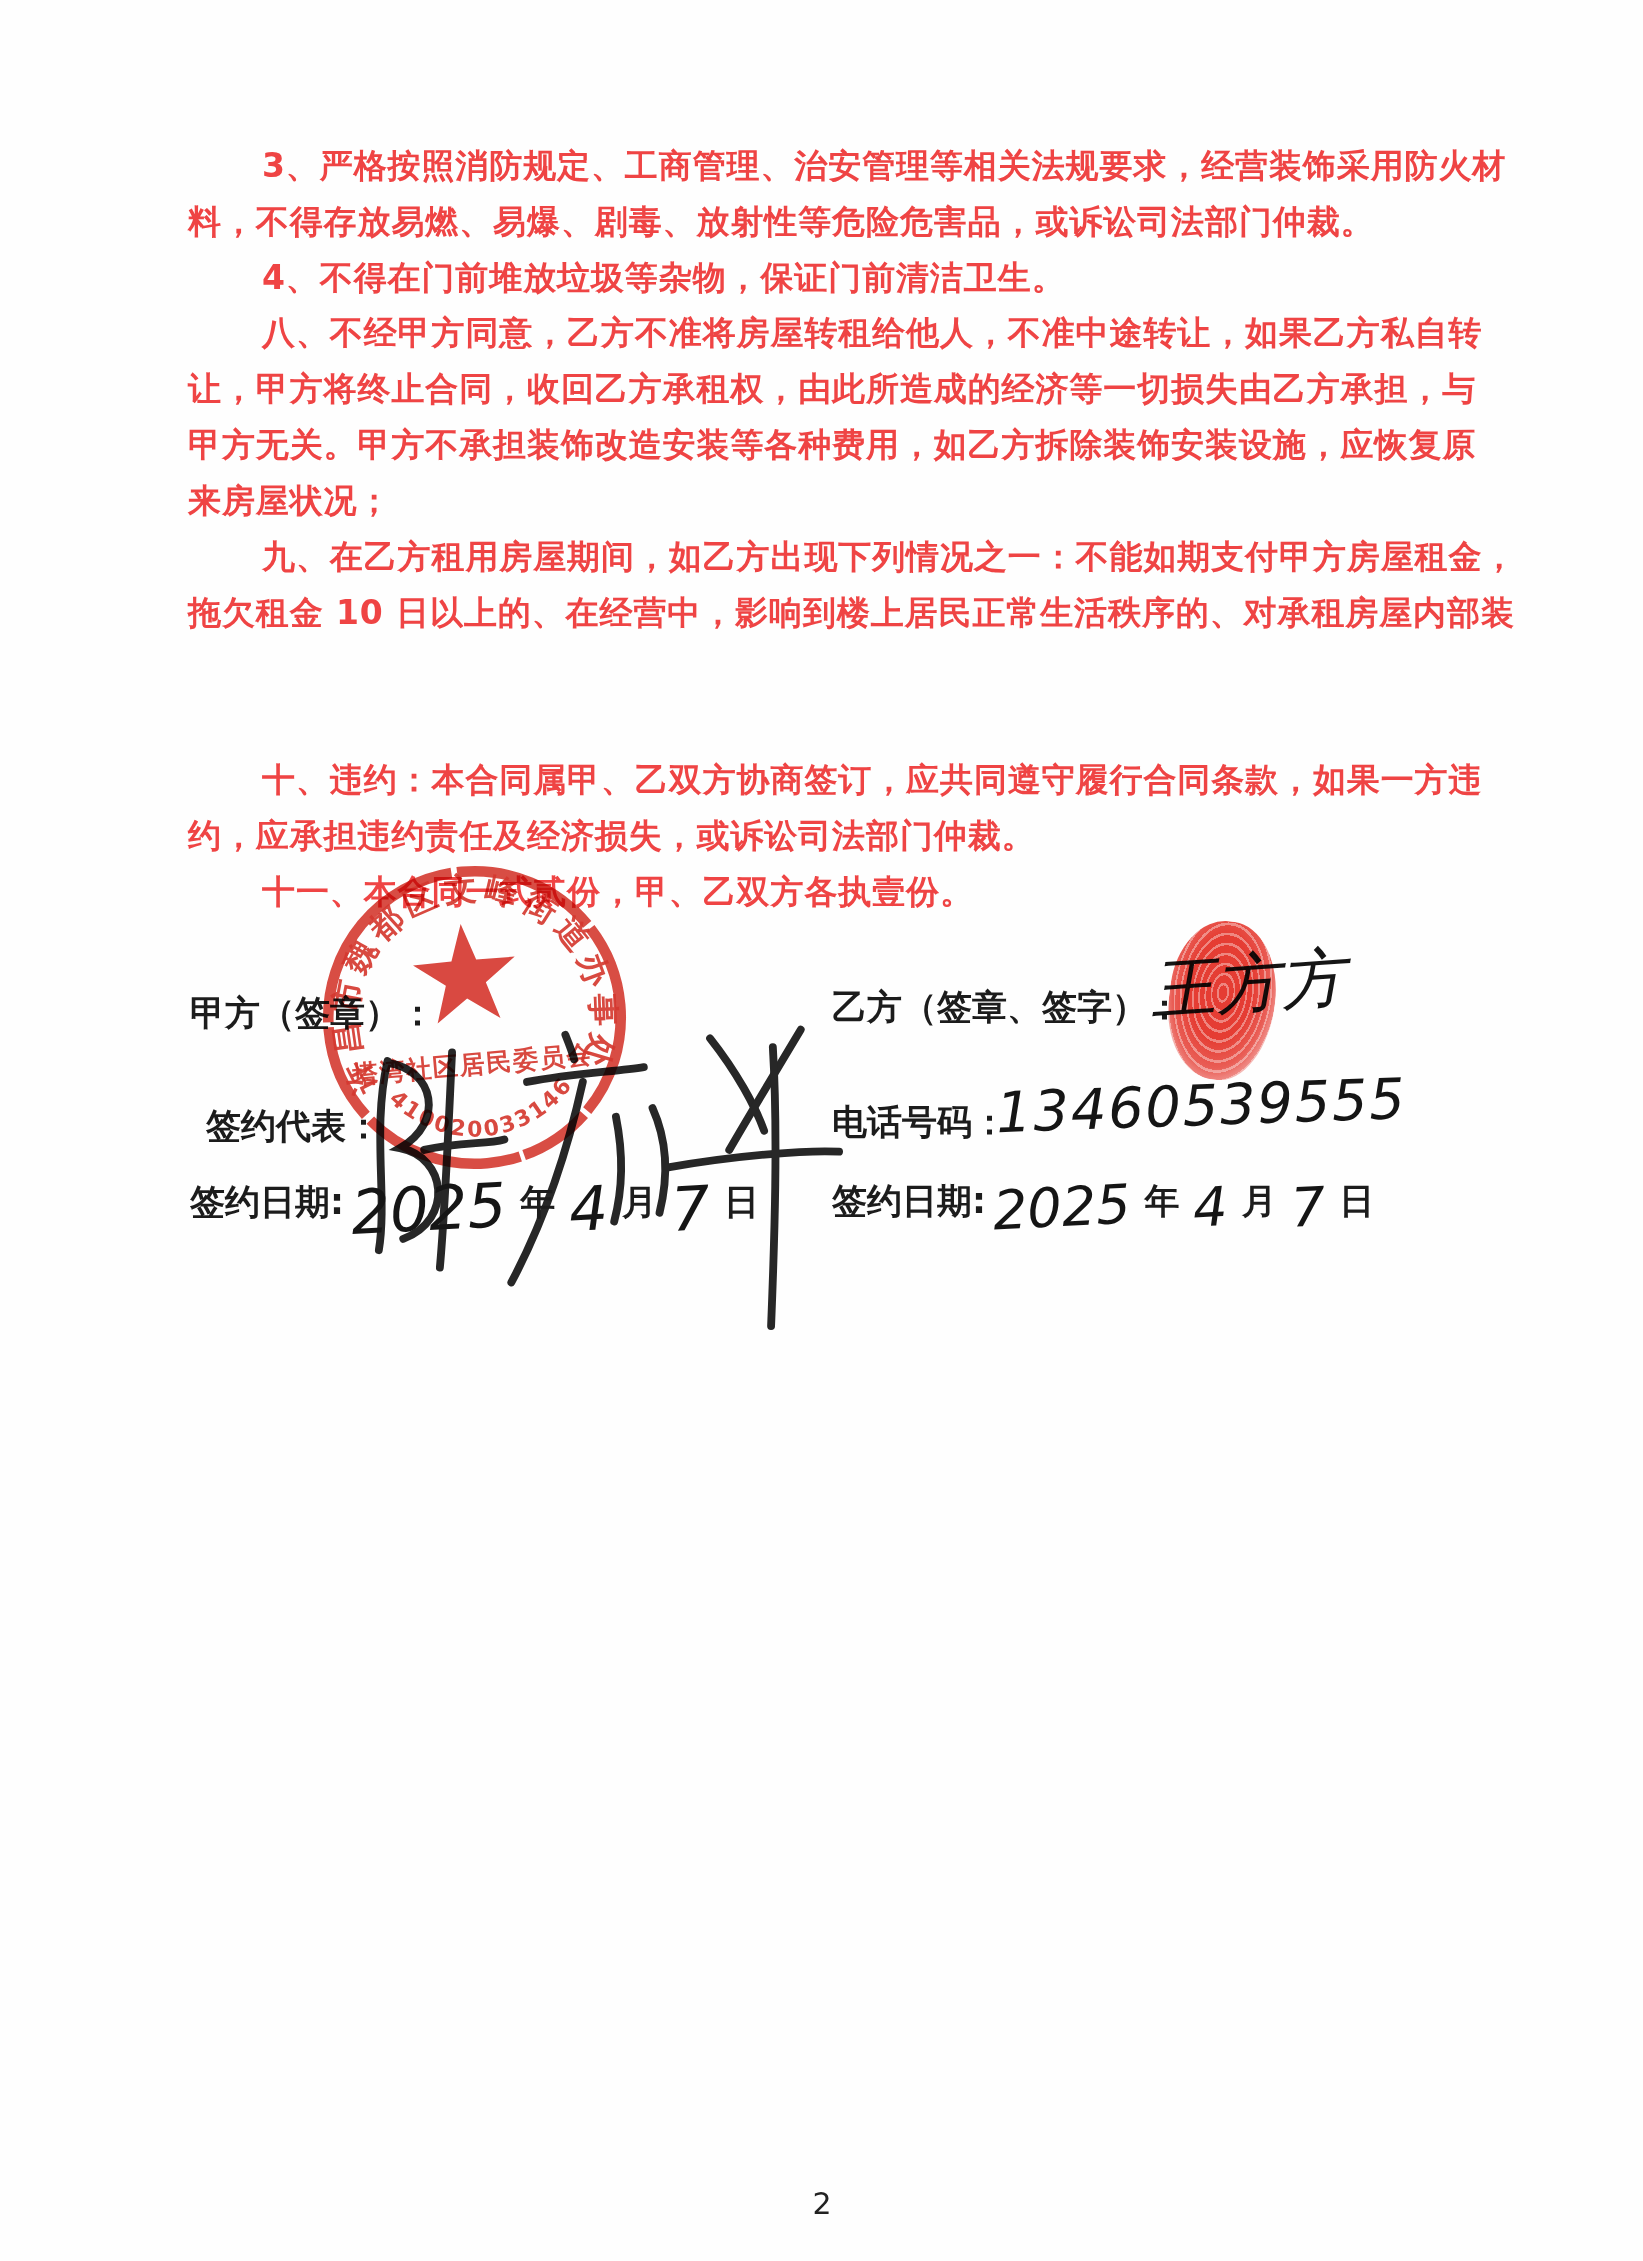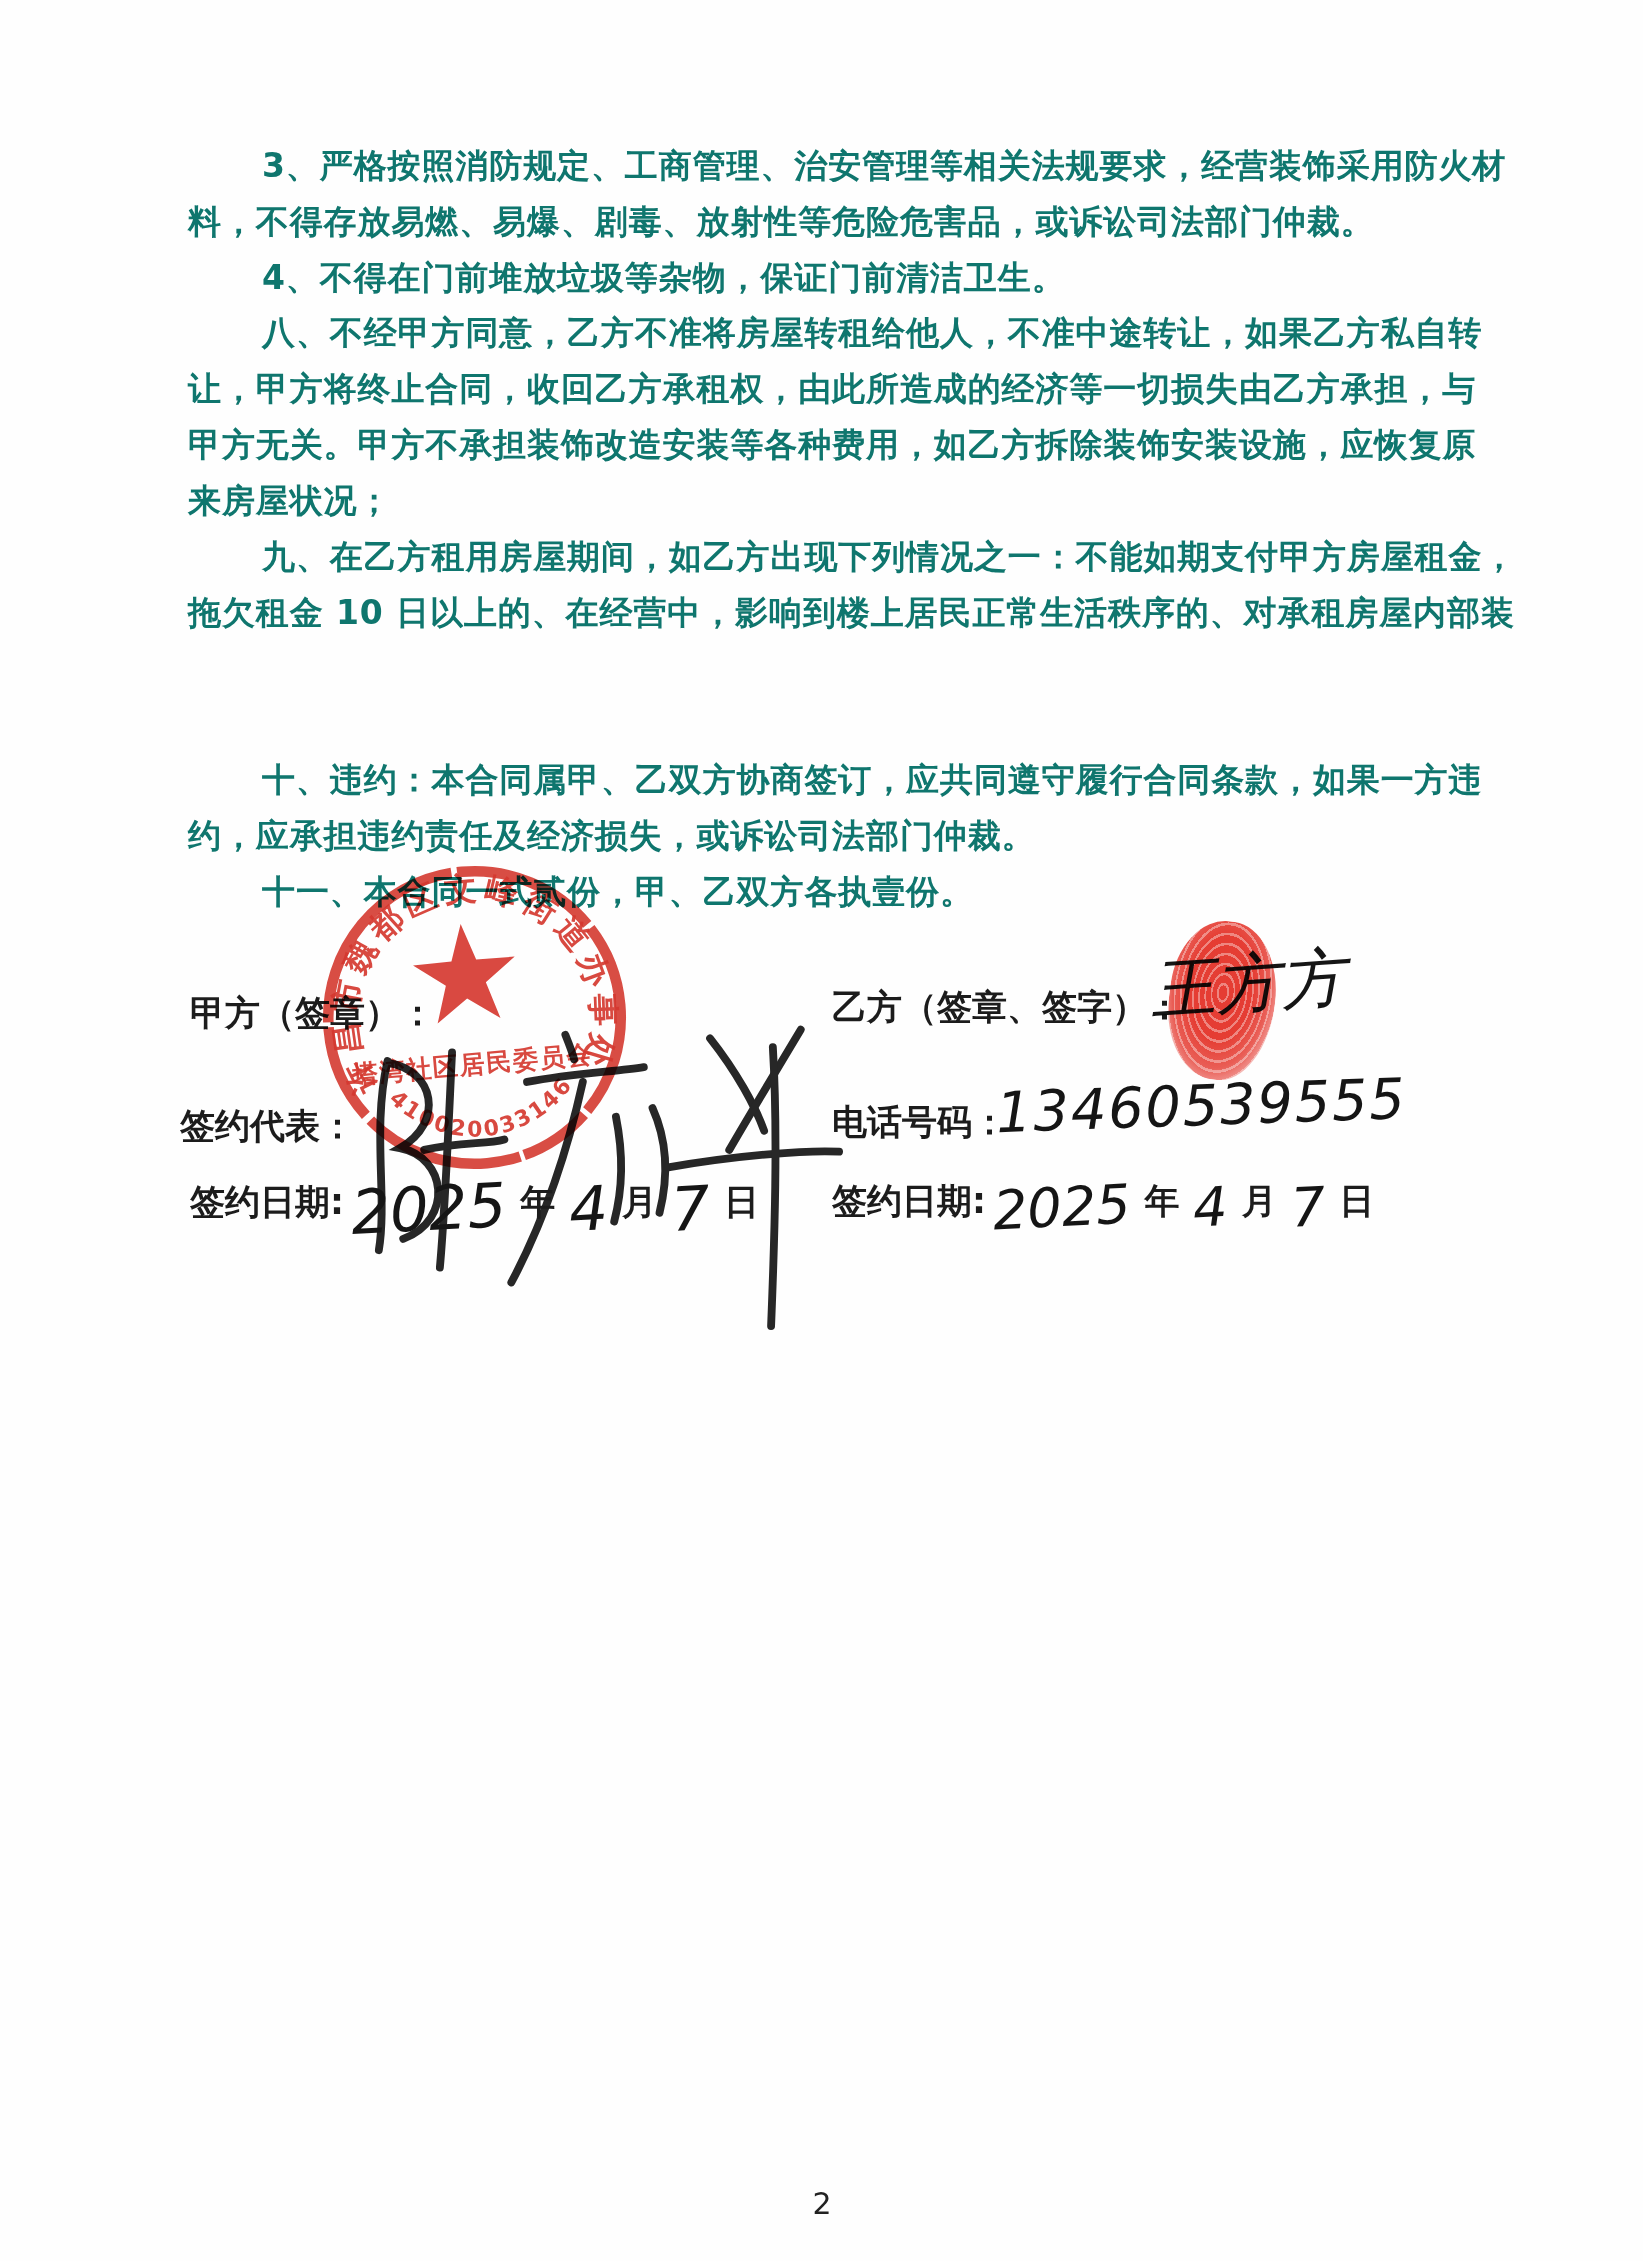--- a/index.html
+++ b/index.html
@@ -1,18 +1,18 @@
 <!DOCTYPE html>
 <html style="font-size:14px"><head>
 <meta charset="utf-8">
 <style>
   html,body{margin:0;padding:0;background:#ffffff;}
   .page{position:relative;width:1644px;height:2261px;background:#fefefe;overflow:hidden;
         font-family:"DejaVu Sans","Liberation Sans",sans-serif;}
-  .line{position:absolute;font-size:33px;letter-spacing:0.9px;color:#0f766e;
+  .line{position:absolute;font-size:33px;letter-spacing:0.9px;color:#ef4444;
         font-weight:600;white-space:nowrap;}
   .label{position:absolute;font-size:35px;color:#1c1c1c;font-weight:600;white-space:nowrap;margin-top:16px;}
   .hand{font-style:italic;color:#151515;font-weight:400;
         font-family:"DejaVu Sans","Liberation Sans",sans-serif;}
   .hand-sign{position:absolute;font-size:65px;transform:rotate(-4deg);mix-blend-mode:multiply;}
   .hand-phone{position:absolute;font-size:56px;letter-spacing:1.7px;transform:rotate(-2deg);}
   .date-row{position:absolute;display:flex;align-items:flex-end;}
   .date-row .printed{font-size:35px;color:#1c1c1c;font-weight:600;white-space:nowrap;}
   .date-row .hand{font-size:61px;line-height:35px;transform:rotate(-3deg);margin:0 7px;}
   .date-row .unit{font-size:35px;color:#1c1c1c;font-weight:600;margin:0 7px;}
@@ -41,21 +41,21 @@
   <div class="line" style="left:188px;top:367px">让，甲方将终止合同，收回乙方承租权，由此所造成的经济等一切损失由乙方承担，与</div>
   <div class="line" style="left:188px;top:423px">甲方无关。甲方不承担装饰改造安装等各种费用，如乙方拆除装饰安装设施，应恢复原</div>
   <div class="line" style="left:188px;top:479px">来房屋状况；</div>
   <div class="line" style="left:262px;top:535px">九、在乙方租用房屋期间，如乙方出现下列情况之一：不能如期支付甲方房屋租金，</div>
   <div class="line" style="left:188px;top:591px">拖欠租金 10 日以上的、在经营中，影响到楼上居民正常生活秩序的、对承租房屋内部装</div>
   <div class="line" style="left:262px;top:758px">十、违约：本合同属甲、乙双方协商签订，应共同遵守履行合同条款，如果一方违</div>
   <div class="line" style="left:188px;top:814px">约，应承担违约责任及经济损失，或诉讼司法部门仲裁。</div>
   <div class="line" style="left:262px;top:870px">十一、本合同一式贰份，甲、乙双方各执壹份。</div>
 
   <div class="label" style="left:190px;top:974px">甲方（签章）：</div>
-  <div class="label" style="left:180px;top:1087px">签约代表：</div>
+  <div class="label" style="left:206px;top:1087px">签约代表：</div>
   <div class="label" style="left:832px;top:968px">乙方（签章、签字）：</div>
   <div class="label" style="left:832px;top:1083px">电话号码：</div>
 
   <div class="fingerprint"></div>
 
   <div class="hand hand-sign" style="left:1150px;top:940px">王方方</div>
 
   <div class="hand hand-phone" style="left:996px;top:1073px">13460539555</div>
 
   <div class="stamp-wrap">

